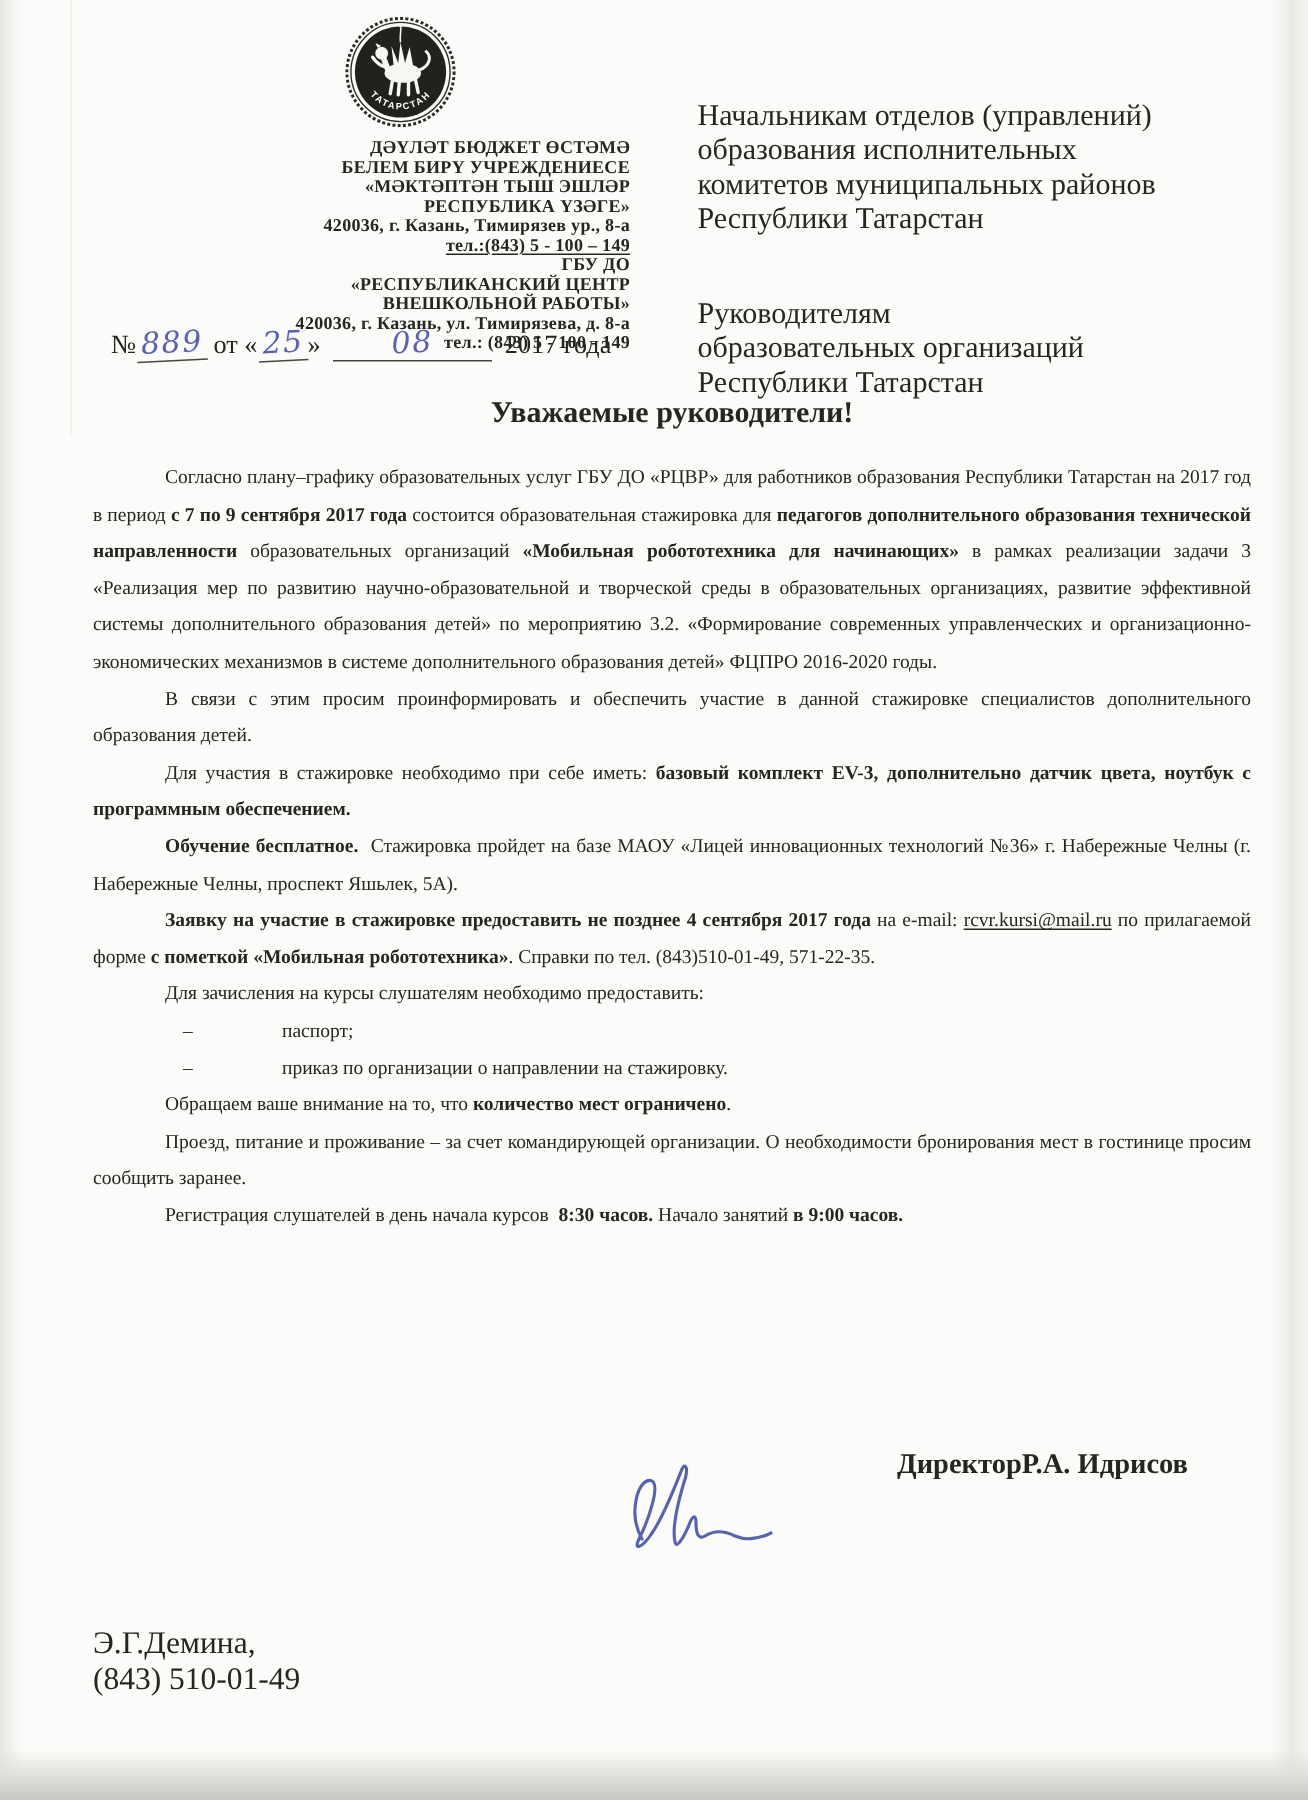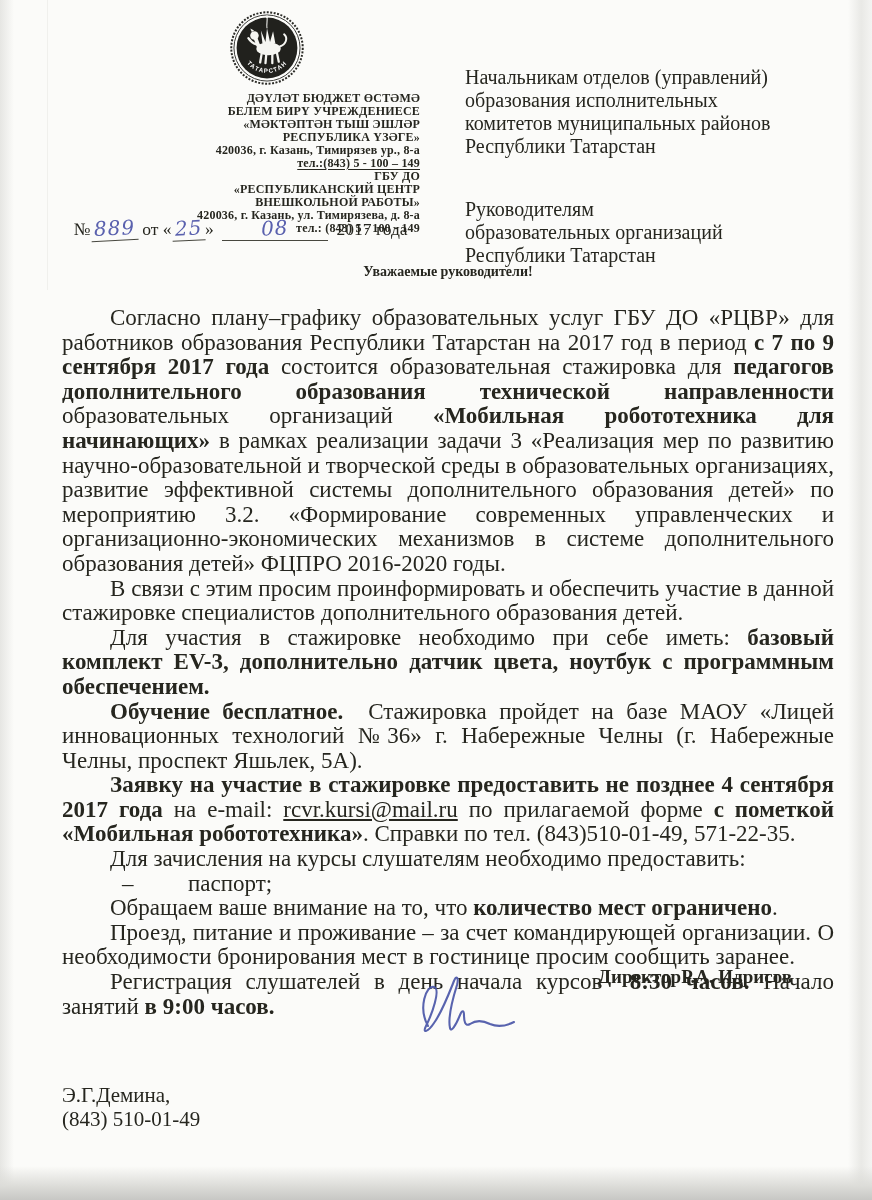--- a/index.html
+++ b/index.html
@@ -32,23 +32,23 @@
 
   .number-line{position:absolute;left:74px;top:216px;width:420px;font-size:17.5px;white-space:nowrap;}
   .hw{font-family:"DejaVu Serif",serif;font-style:italic;
     color:var(--handwriting,#5a61ae);font-size:20px;letter-spacing:1px;
     display:inline-block;transform:rotate(-3deg);}
   .slot{border-bottom:1.2px solid #47473f;padding:0 3px;}
   .slot-month{display:inline-block;width:106px;text-align:center;border-bottom:1.2px solid #47473f;margin:0 4px;}
 
   
   .title{position:absolute;left:62px;top:264px;width:772px;text-align:center;
-    font-weight:bold;font-size:14px;}
+    font-weight:bold;font-size:20px;}
   .body{position:absolute;left:62px;top:306px;width:772px;
-    font-size:23px;line-height:24.6px;text-align:justify;}
+    font-size:13px;line-height:24.6px;text-align:justify;}
   .body .p{text-indent:48px;}
   .body .li{padding-left:60px;text-indent:0;}
   .body .li .marker{display:inline-block;width:66px;}
   .b{font-weight:bold;}
   .u{text-decoration:underline;text-underline-offset:2px;}
 
   .sign-row{position:absolute;left:62px;top:966px;width:730px;
     display:flex;justify-content:flex-end;font-weight:bold;font-size:19px;}
   .signature-svg{position:absolute;left:398px;top:972px;width:132px;height:74px;}
 
@@ -122,20 +122,21 @@
   <div class="title">Уважаемые руководители!</div>
 
   <div class="body">
     <div class="p"><span>Согласно плану–графику образовательных услуг ГБУ ДО «РЦВР» для работников образования Республики Татарстан на 2017 год в период </span><span class="b">с 7 по 9 сентября 2017 года</span><span> состоится образовательная стажировка для </span><span class="b">педагогов дополнительного образования технической направленности</span><span> образовательных организаций </span><span class="b">«Мобильная робототехника для начинающих»</span><span> в рамках реализации задачи 3 «Реализация мер по развитию научно-образовательной и творческой среды в образовательных организациях, развитие эффективной системы дополнительного образования детей» по мероприятию 3.2. «Формирование современных управленческих и организационно-экономических механизмов в системе дополнительного образования детей» ФЦПРО 2016-2020 годы.</span></div>
     <div class="p"><span>В связи с этим просим проинформировать и обеспечить участие в данной стажировке специалистов дополнительного образования детей.</span></div>
     <div class="p"><span>Для участия в стажировке необходимо при себе иметь: </span><span class="b">базовый комплект EV-3, дополнительно датчик цвета, ноутбук с программным обеспечением.</span></div>
     <div class="p"><span class="b">Обучение бесплатное.</span><span> &nbsp;Стажировка пройдет на базе МАОУ «Лицей инновационных технологий №36» г. Набережные Челны (г. Набережные Челны, проспект Яшьлек, 5А).</span></div>
     <div class="p"><span class="b">Заявку на участие в стажировке предоставить не позднее 4 сентября 2017 года</span><span> на e-mail: </span><span class="u">rcvr.kursi@mail.ru</span><span> по прилагаемой форме </span><span class="b">с пометкой «Мобильная робототехника»</span><span>. Справки по тел. (843)510-01-49, 571-22-35.</span></div>
     <div class="p"><span>Для зачисления на курсы слушателям необходимо предоставить:</span></div>
     <div class="li"><span class="marker">–</span><span><span>паспорт;</span></span></div>
+    <div class="li"><span class="marker">–</span><span><span>приказ по организации о направлении на стажировку.</span></span></div>
     <div class="p"><span>Обращаем ваше внимание на то, что </span><span class="b">количество мест ограничено</span><span>.</span></div>
     <div class="p"><span>Проезд, питание и проживание – за счет командирующей организации. О необходимости бронирования мест в гостинице просим сообщить заранее.</span></div>
     <div class="p"><span>Регистрация слушателей в день начала курсов &nbsp;</span><span class="b">8:30 часов.</span><span> Начало занятий </span><span class="b">в 9:00 часов.</span></div>
   </div>
 
   <div class="sign-row">
     <span>Директор</span>
     <span>Р.А. Идрисов</span>
   </div>
   <svg class="signature-svg" viewBox="0 0 132 74">

